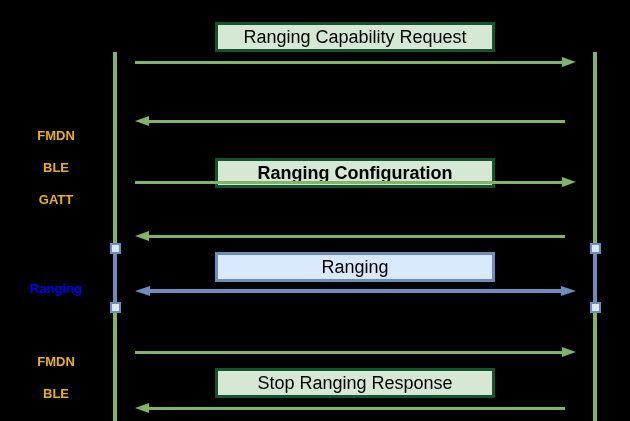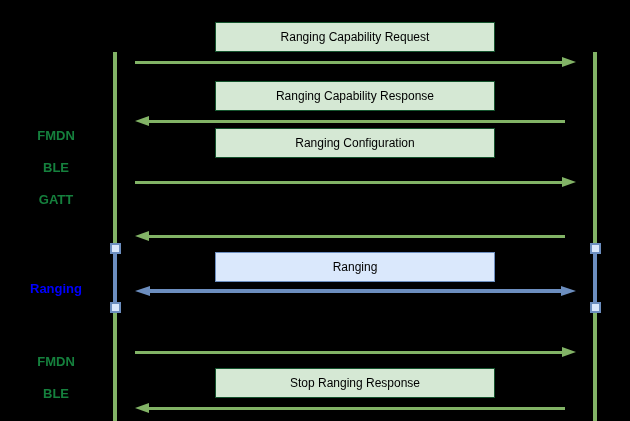--- a/index.html
+++ b/index.html
@@ -46,24 +46,24 @@
     border: 2px solid #6c8ebf;
   }
 
   
   .msg-box {
     position: absolute;
     left: 215px;
     width: 280px;
     height: 30px;
     box-sizing: border-box;
-    border: 1px solid #14532d;
+    border: 3px solid #14532d;
     background: #d5e8d4;
     color: #000000;
-    font-size: 12px;
+    font-size: 18px;
     display: flex;
     align-items: center;
     justify-content: center;
     text-align: center;
   }
   .msg-box.blue {
     border-color: #6c8ebf;
     background: #dae8fc;
   }
 
@@ -115,21 +115,21 @@
   .phase-label {
     position: absolute;
     left: 8px;
     width: 96px;
     text-align: center;
     font-size: 13px;
     line-height: 16px;
     font-weight: bold;
     white-space: pre-line;
   }
-  .phase-label.green { color: #15803d; }
+  .phase-label.green { color: #eab308; }
   .phase-label.blue  { color: #0000ff; }
 </style>
 </head>
 <body>
 
 <div class="canvas">
 
   <div class="lifeline left"></div>
   <div class="lifeline right"></div>
   <div class="lifeline-blue-segment left"></div>
@@ -153,27 +153,26 @@
     <span>BLE</span><br>
     <span>GATT</span>
   </div>
 
   <div class="msg-box" style="top:22px;">Ranging Capability Request</div>
   <div class="arrow dir-right" style="top:55px;">
     <div class="shaft"></div>
     <div class="head right"></div>
   </div>
 
-  <div class="msg-box" style="top:81px;">Ranging Capability Response</div>
   <div class="arrow dir-left" style="top:114px;">
     <div class="shaft"></div>
     <div class="head left"></div>
   </div>
 
-  <div class="msg-box" style="top:128px;">Ranging Configuration</div>
+  <div class="msg-box" style="top:158px;font-weight:bold;">Ranging Configuration</div>
   <div class="arrow dir-right" style="top:175px;">
     <div class="shaft"></div>
     <div class="head right"></div>
   </div>
 
   <div class="arrow dir-left" style="top:229px;">
     <div class="shaft"></div>
     <div class="head left"></div>
   </div>
 

